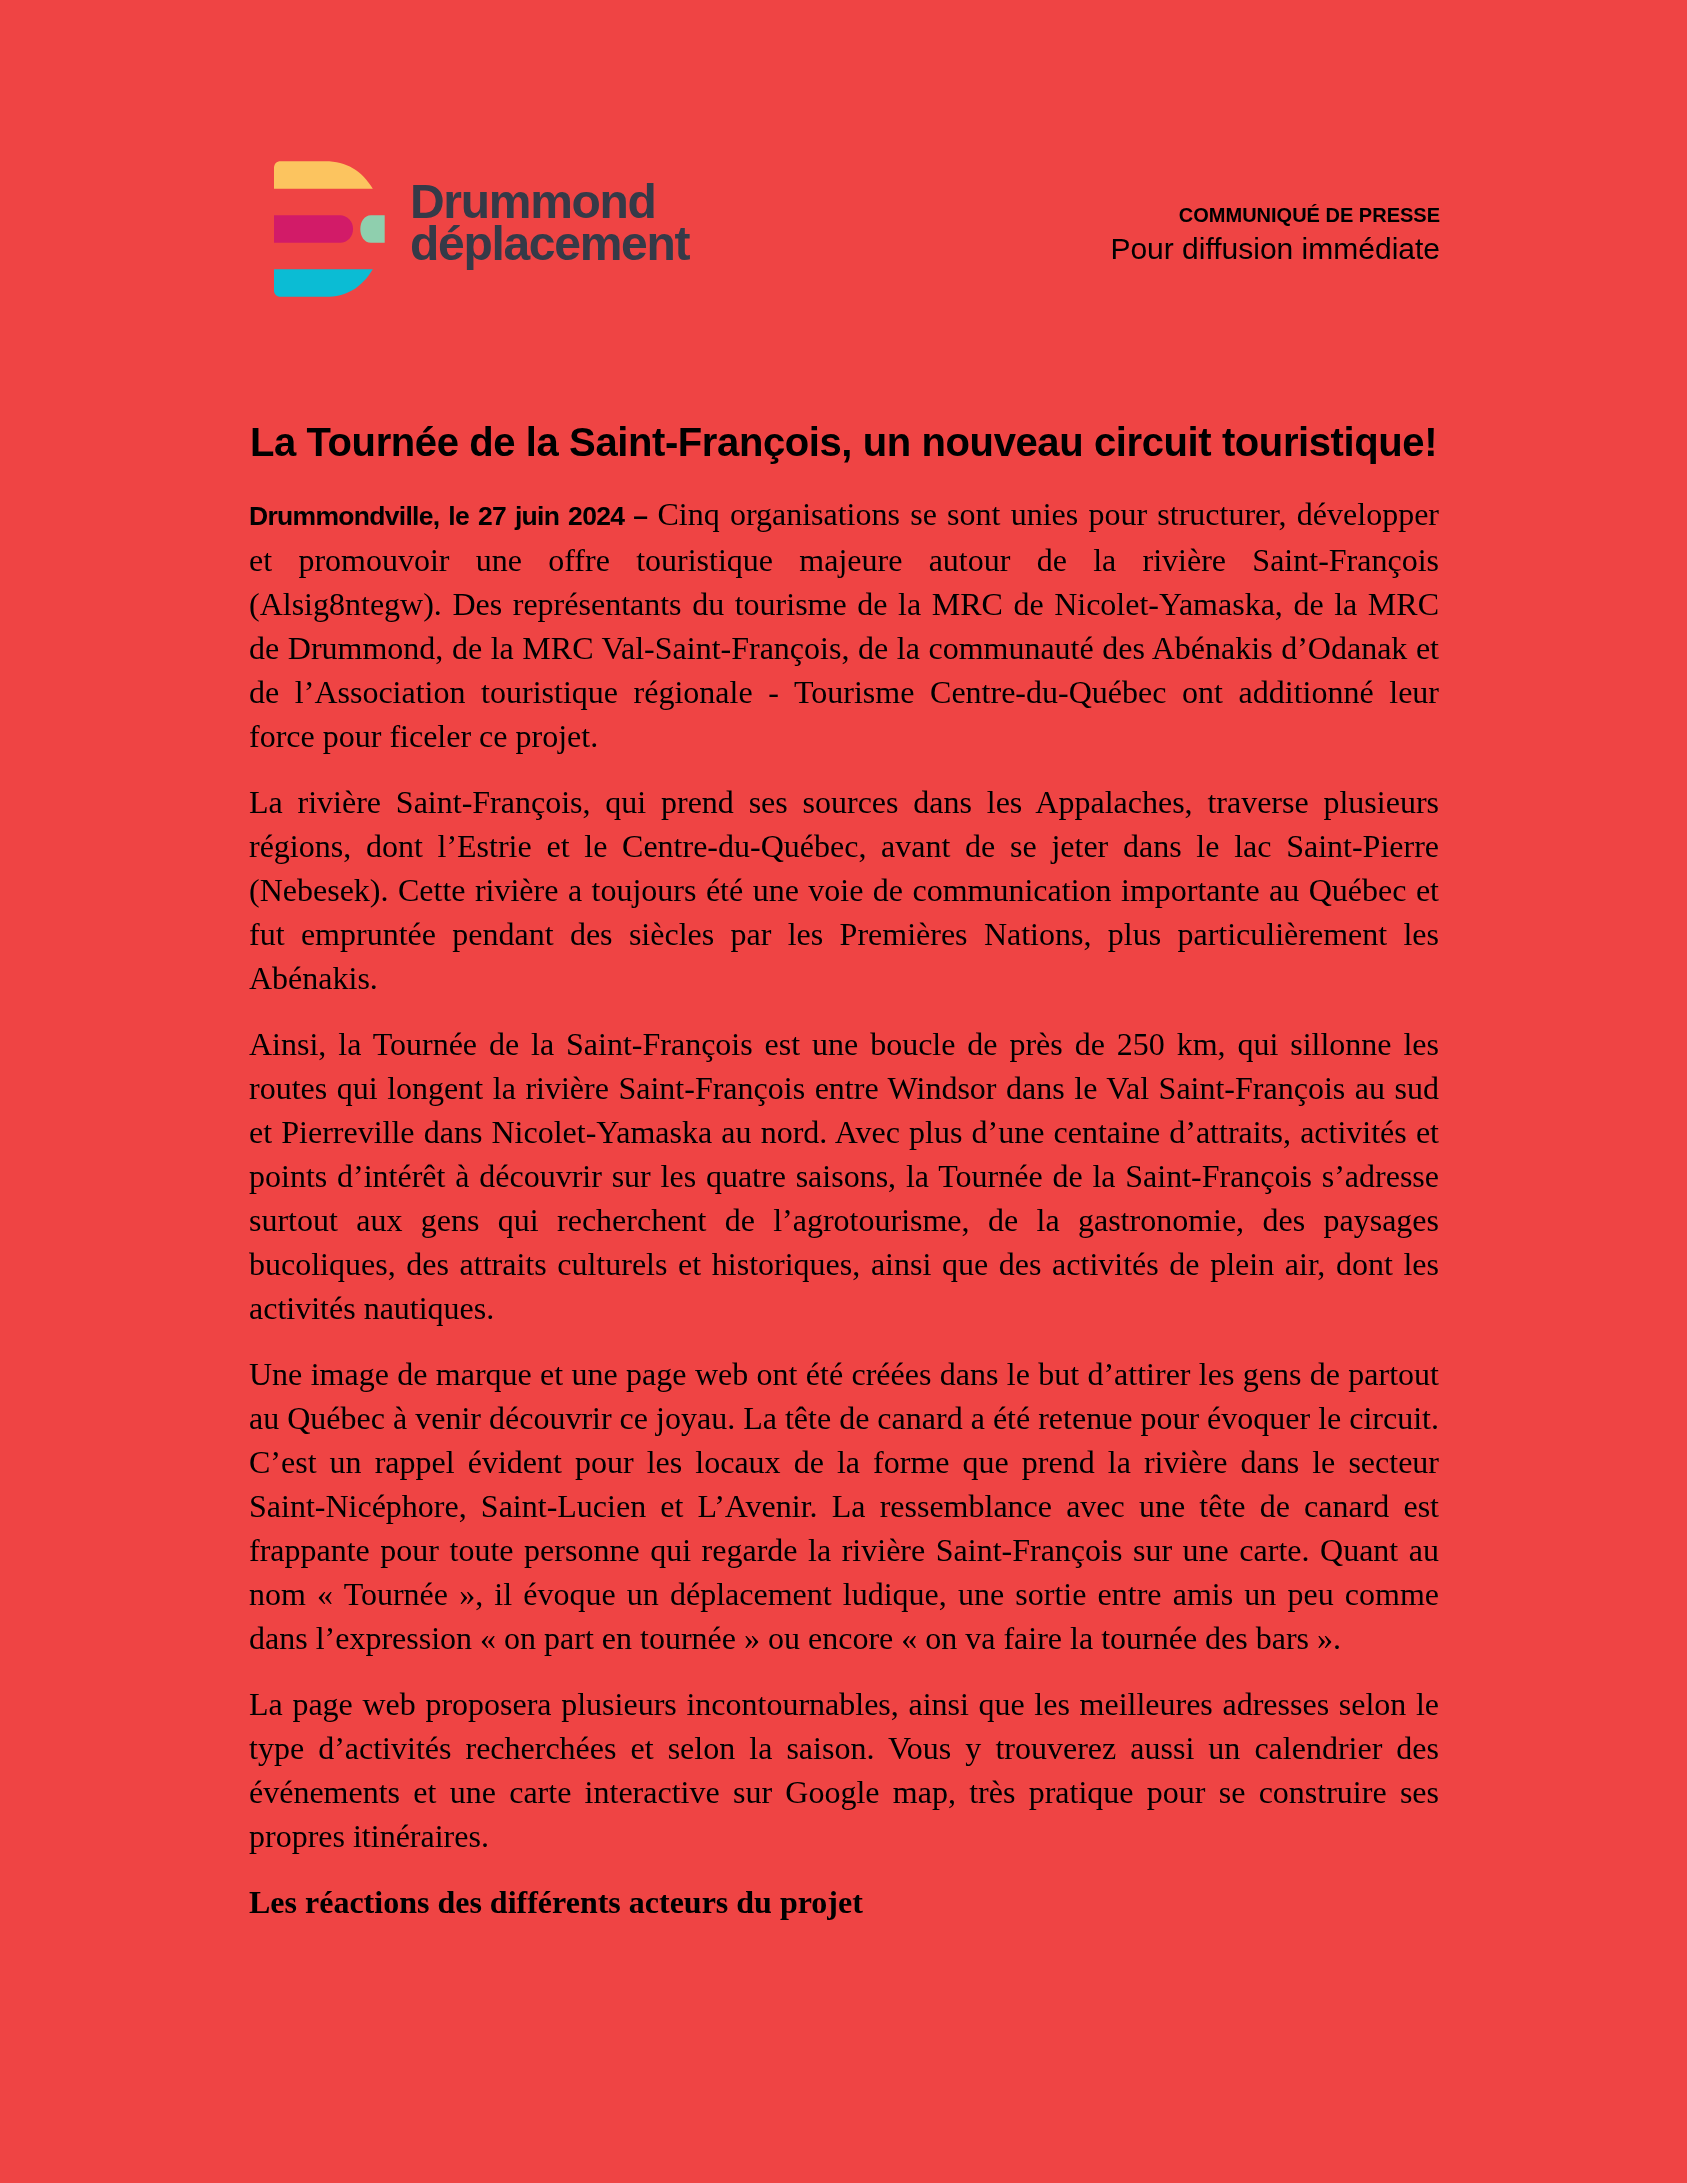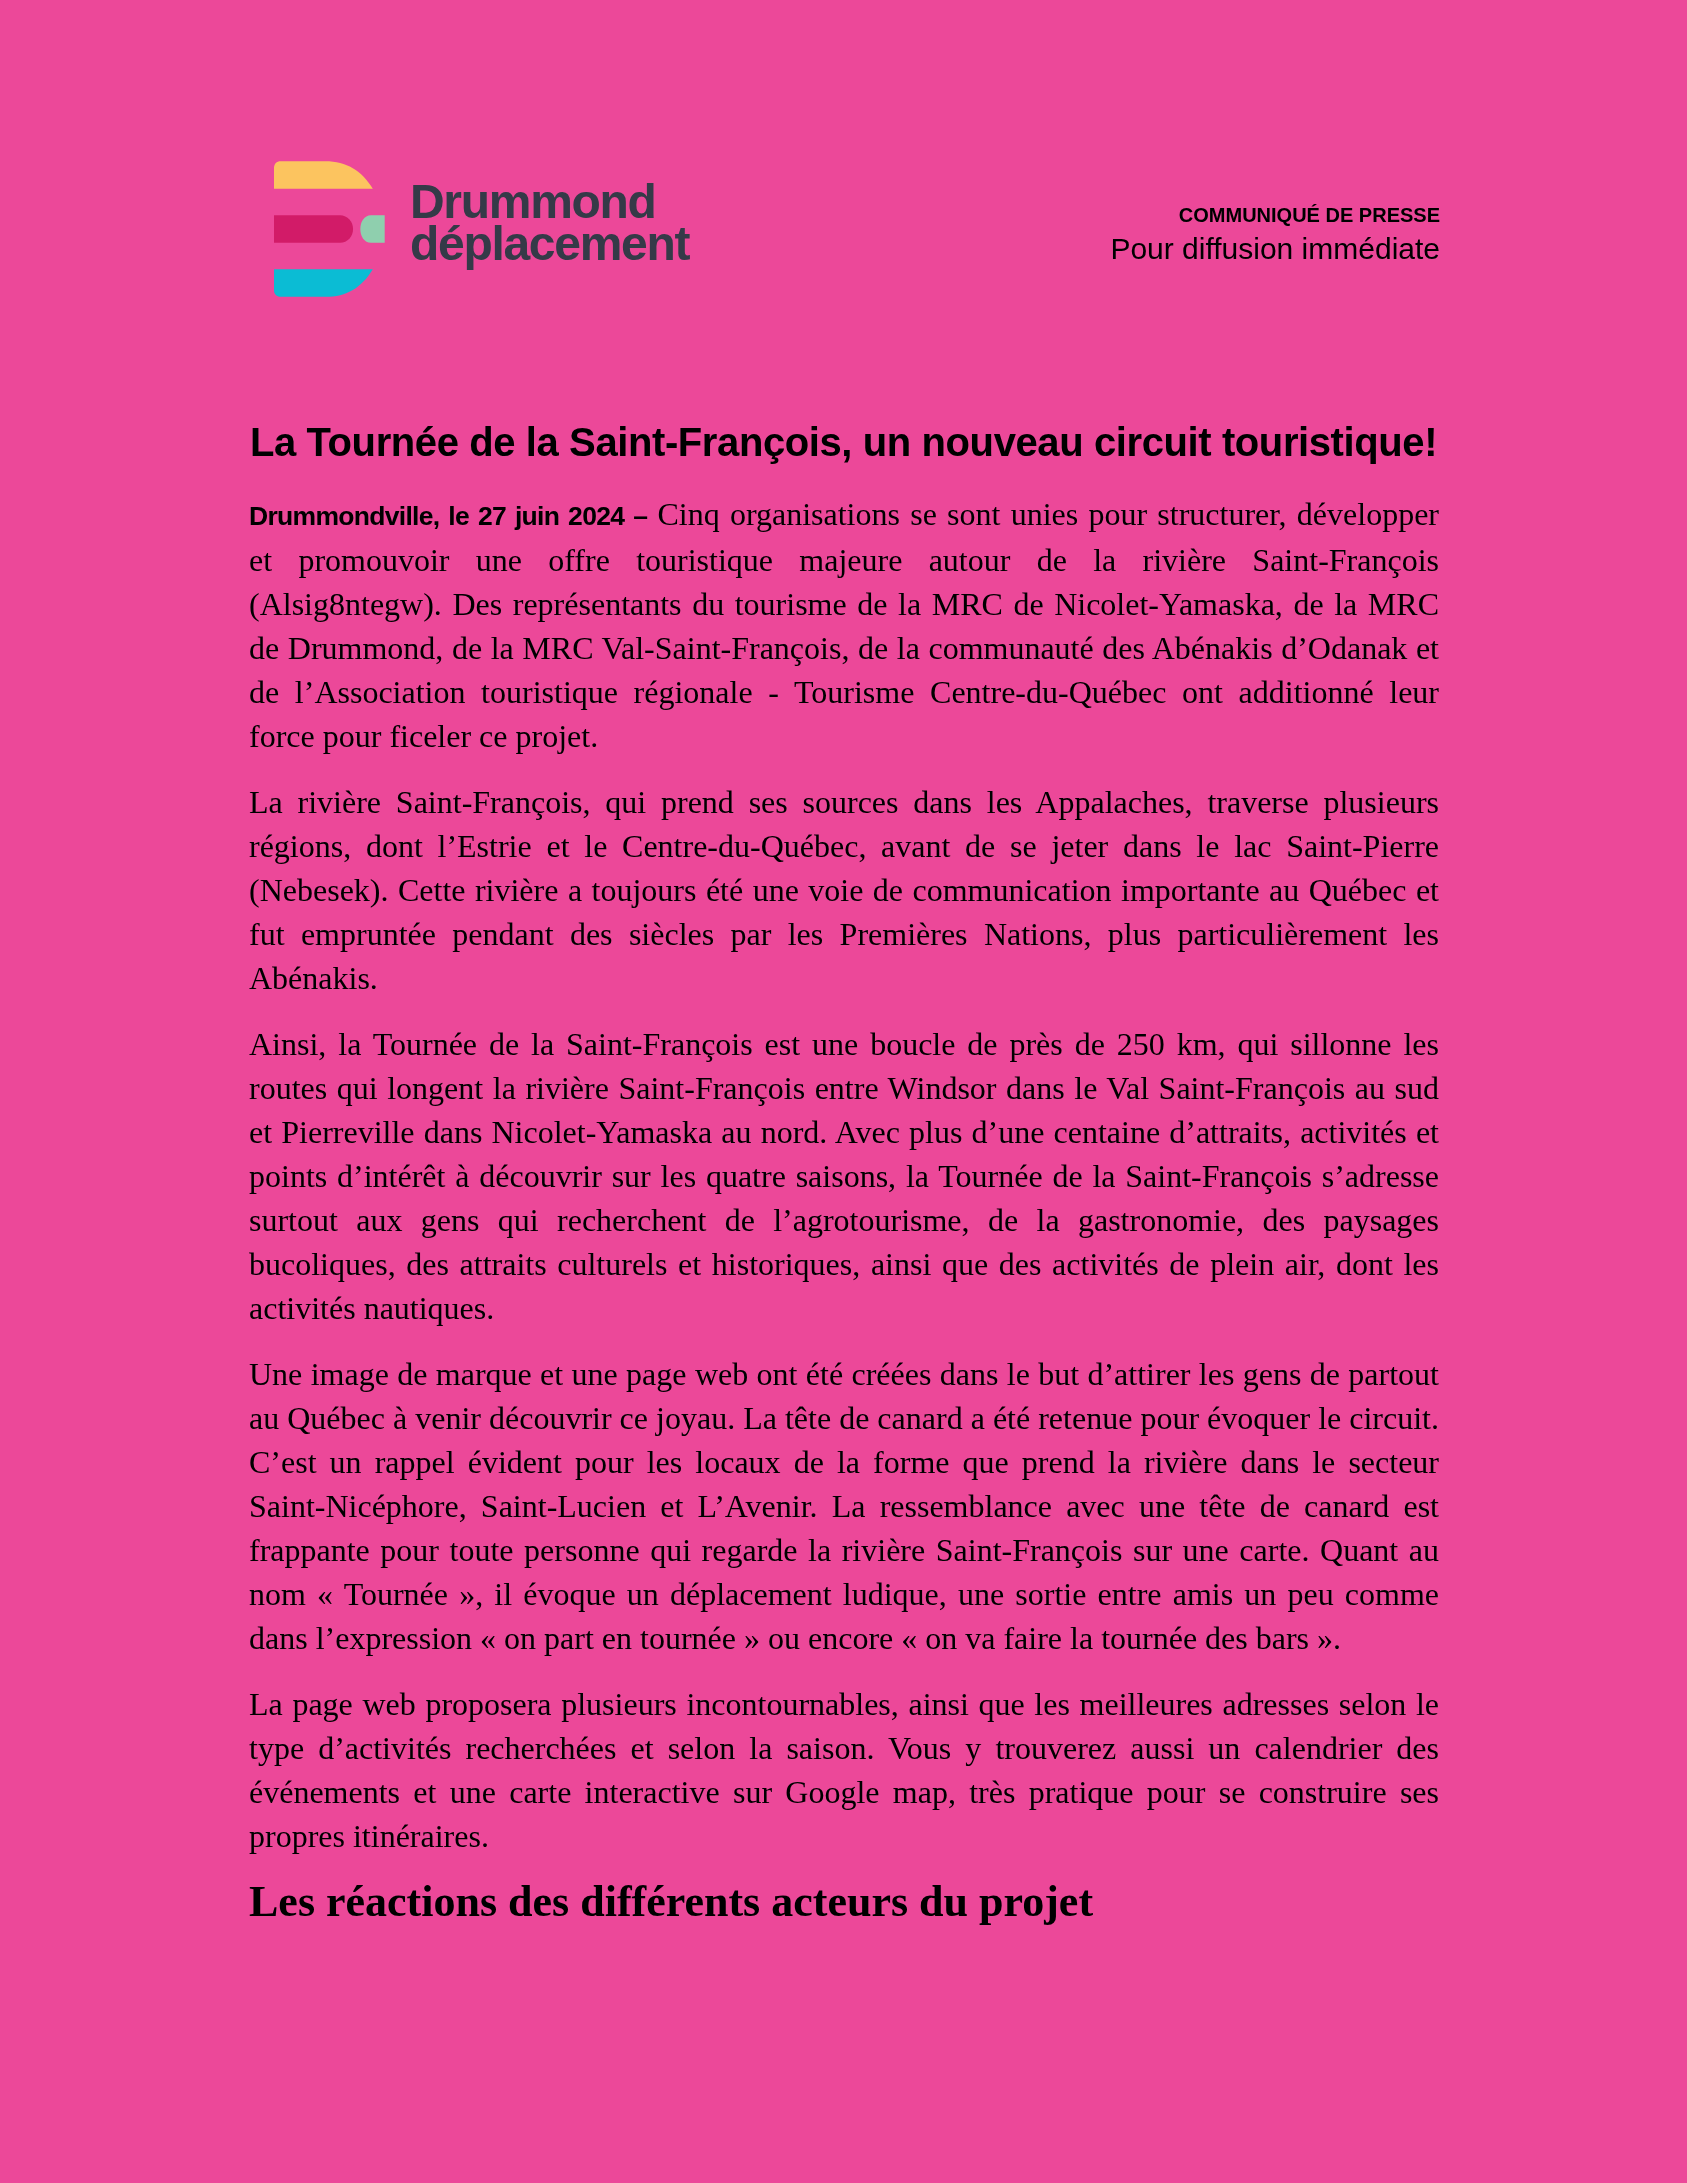--- a/index.html
+++ b/index.html
@@ -12,21 +12,21 @@
     height: 2183px;
     position: relative;
     overflow: hidden;
     color: #000000;
   }
   .page {
     position: absolute;
     left: 0; top: 0;
     width: 1687px;
     height: 2183px;
-    background: #ec4899;
+    background: #ef4444;
   }
   
   .logo {
     position: absolute;
     left: 274px;
     top: 161px;
     width: 423px;
     height: 139px;
   }
   .logo-mark {
@@ -104,21 +104,21 @@
   }
   .body .dateline {
     font-family: "Liberation Sans", sans-serif;
     font-weight: 700;
     font-size: 26.5px;
     letter-spacing: -0.7px;
   }
   .body .section-heading {
     font-family: "Liberation Serif", serif;
     font-weight: 700;
-    font-size: 44px;
+    font-size: 32px;
     line-height: 44px;
     margin: 0;
   }
 </style>
 </head>
 <body>
 
 <div class="page">
 
   <div class="logo">

